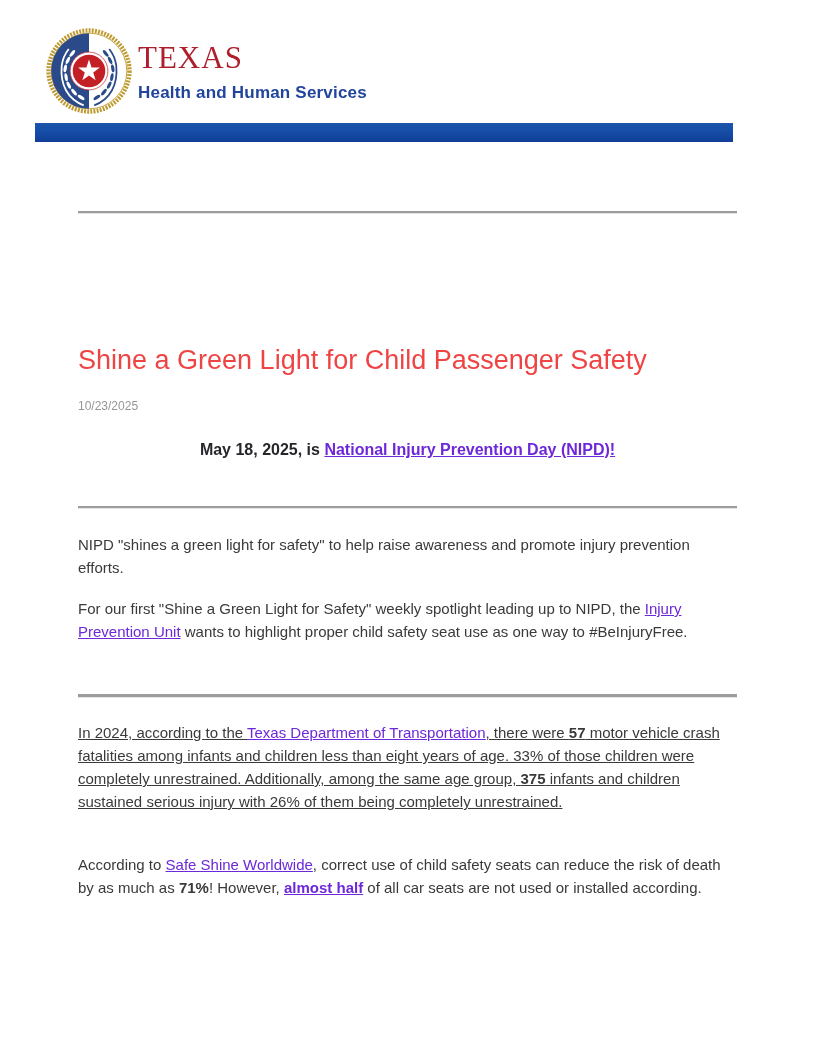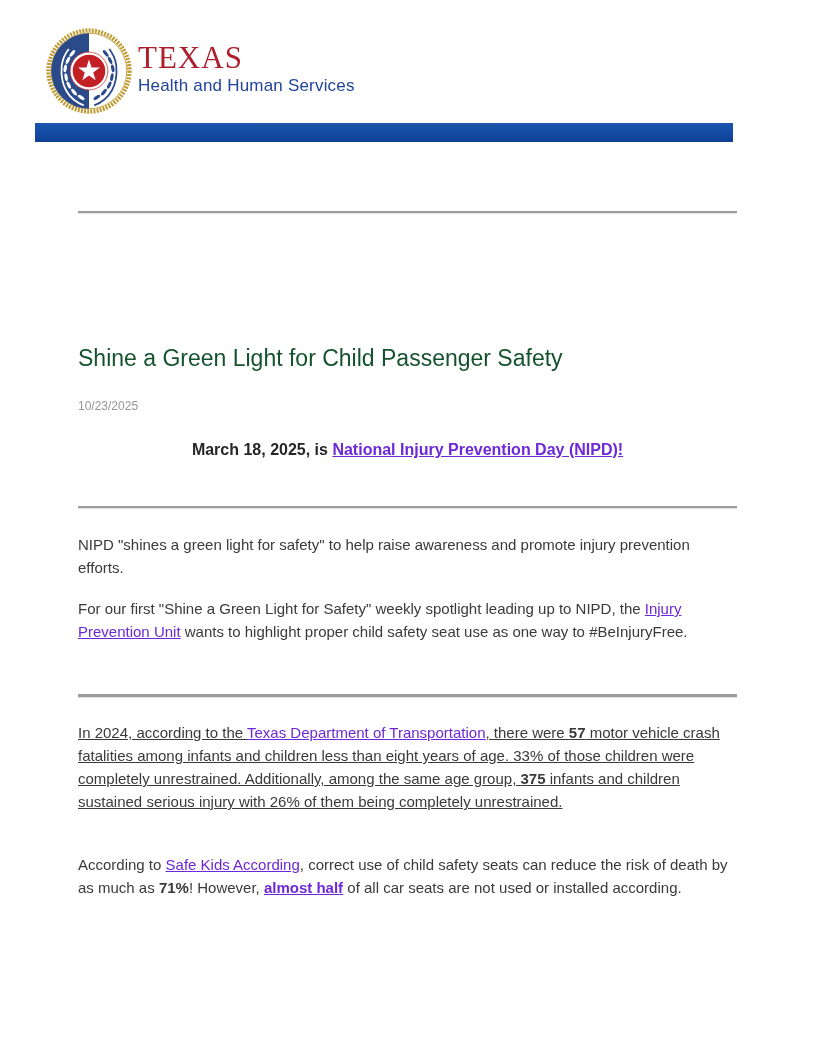--- a/index.html
+++ b/index.html
@@ -24,23 +24,23 @@
   .logo-text { margin-left: 5px; margin-top: 15px; }
   .brand {
     font-family: "Liberation Serif", serif;
     font-size: 31px;
     line-height: 1;
     color: #AE1E2C;
     letter-spacing: 1px;
   }
   .brand-sub {
     font-size: 17px;
-    font-weight: normal;
+    font-weight: bold;
     color: #21459C;
-    margin-top: 3px;
+    margin-top: 10px;
     letter-spacing: 0.2px;
   }
   .blue-bar {
     position: absolute;
     top: 123px;
     left: 35px;
     width: 698px;
     height: 19px;
     background: linear-gradient(180deg, #1D55AD 0%, #164DA6 45%, #0F3E95 100%);
   }
@@ -57,23 +57,23 @@
   .rule-1 { top: 211px; }
   .rule-2 { top: 506px; }
   .rule-3 { top: 694px; height: 3px; }
 
   
   .title {
     position: absolute;
     top: 345px;
     left: 78px;
     margin: 0;
-    font-size: 23px;
+    font-size: 27px;
     font-weight: normal;
-    color: #14532d;
+    color: #ef4444;
   }
   .date {
     position: absolute;
     top: 399px;
     left: 78px;
     font-size: 12px;
     color: #969696;
   }
   .banner {
     position: absolute;
@@ -148,28 +148,28 @@
     </div>
     <div class="blue-bar"></div>
   </header>
 
   <div class="rule rule-1"></div>
 
   <main>
     <h1 class="title">Shine a Green Light for Child Passenger Safety</h1>
     <div class="date">10/23/2025</div>
 
-    <p class="banner"><span>March 18, 2025, is </span><a class="link bold" href="#">National Injury Prevention Day (NIPD)!</a></p>
+    <p class="banner"><span>May 18, 2025, is </span><a class="link bold" href="#">National Injury Prevention Day (NIPD)!</a></p>
 
     <div class="rule rule-2"></div>
 
     <p class="body-p p1"><span>NIPD "shines a green light for safety" to help raise awareness and promote injury prevention efforts.</span></p>
 
     <p class="body-p p2"><span>For our first "Shine a Green Light for Safety" weekly spotlight leading up to NIPD, the </span><a class="link" href="#">Injury Prevention Unit</a><span> wants to highlight proper child safety seat use as one way to #BeInjuryFree.</span></p>
 
     <div class="rule rule-3"></div>
 
     <p class="body-p p3"><span>In 2024, according to the </span><a class="link" href="#">Texas Department of Transportation</a><span>, there were </span><strong>57</strong><span> motor vehicle crash fatalities among infants and children less than eight years of age. 33% of those children were completely unrestrained. Additionally, among the same age group, </span><strong>375</strong><span> infants and children sustained serious injury with 26% of them being completely unrestrained.</span></p>
 
-    <p class="body-p p4"><span>According to </span><a class="link" href="#">Safe Kids According</a><span>, correct use of child safety seats can reduce the risk of death by as much as </span><strong>71%</strong><span>! However, </span><a class="link bold" href="#">almost half</a><span> of all car seats are not used or installed according.</span></p>
+    <p class="body-p p4"><span>According to </span><a class="link" href="#">Safe Shine Worldwide</a><span>, correct use of child safety seats can reduce the risk of death by as much as </span><strong>71%</strong><span>! However, </span><a class="link bold" href="#">almost half</a><span> of all car seats are not used or installed according.</span></p>
   </main>
 
 </div>
 
 </body></html>

